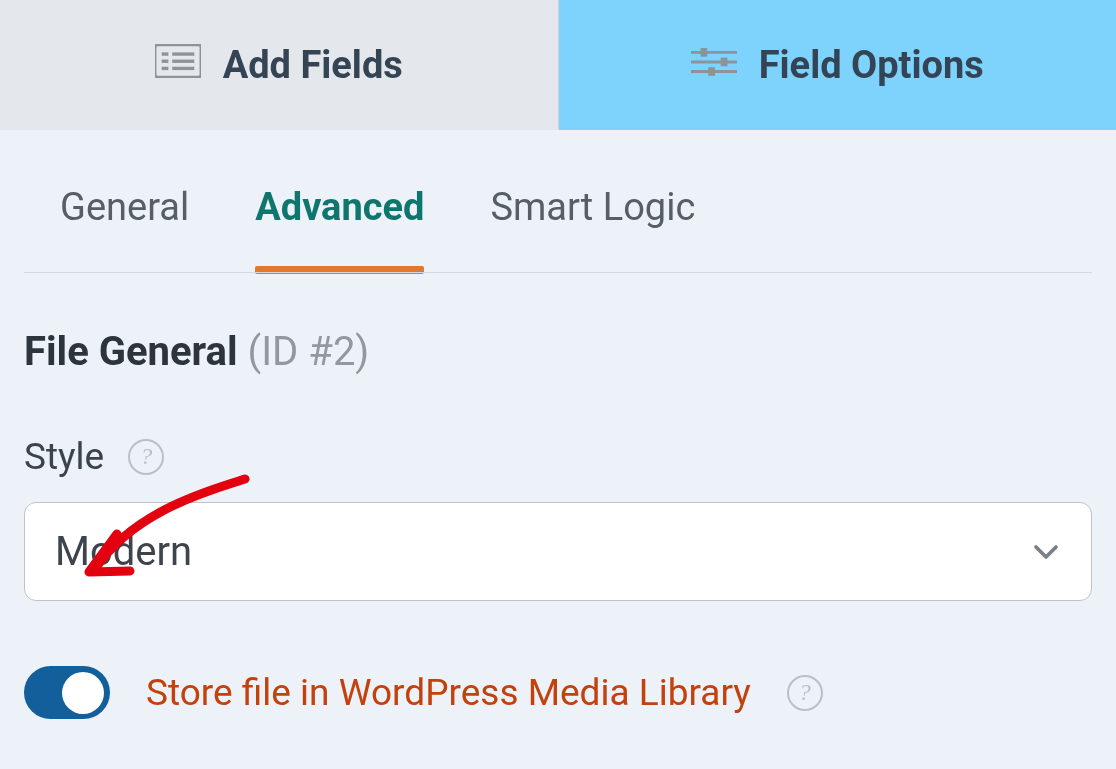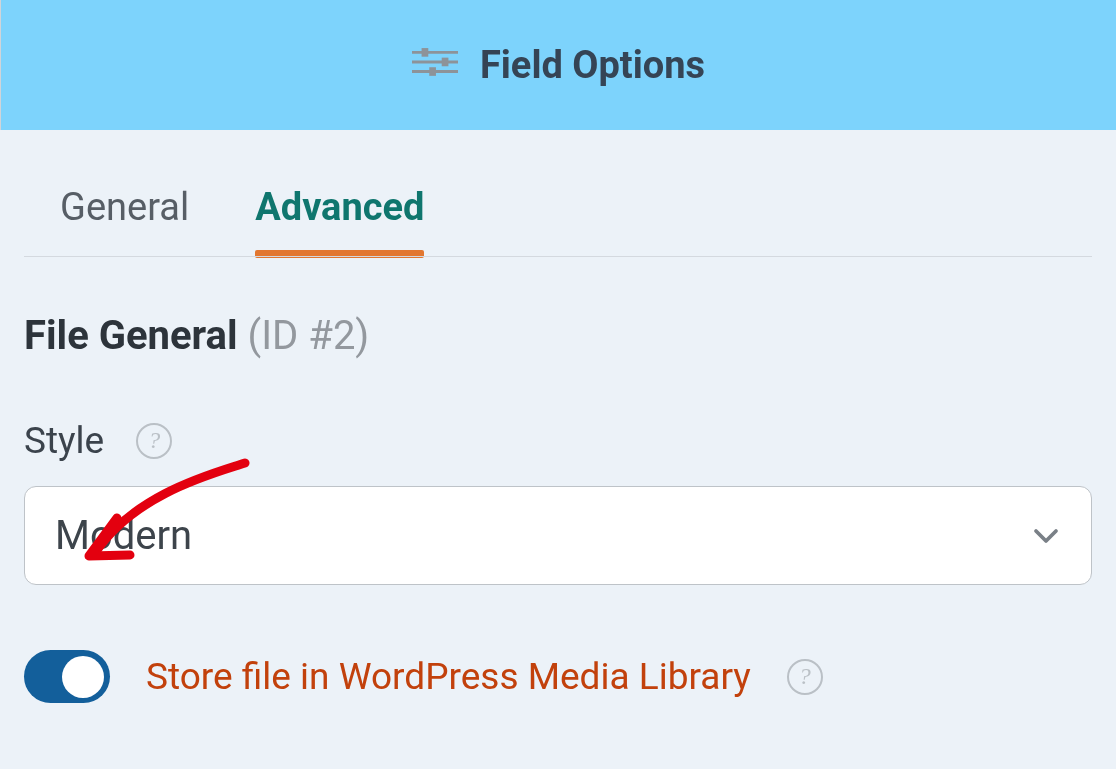--- a/index.html
+++ b/index.html
@@ -35,39 +35,39 @@
     .sub-tabs::after{
       content:"";
       position:absolute;
       left:24px; right:24px; bottom:0;
       height:1px;
       background:#d4d9df;
     }
     .sub-tab {
       font-size:38px;
       color:#575e66;
-      padding-bottom:28px;
+      padding-bottom:44px;
       position:relative;
       cursor:pointer;
     }
     .sub-tab.active { color:#0f766e; font-weight:700; }
     .sub-tab.active::after{
       content:"";
       position:absolute;
       left:0; right:0; bottom:-1px;
       height:8px;
       background:#e27730;
       border-radius:2px;
     }
 
     .panel { padding: 55px 24px 40px 24px; }
     .field-title { font-size:40px; font-weight:700; color:#2d343b; margin-bottom:60px; }
     .field-title .fid { font-weight:400; color:#93989e; }
 
-    .form-label-row { display:flex; align-items:center; gap:32px; margin-bottom:24px; }
+    .form-label-row { display:flex; align-items:center; gap:24px; margin-bottom:24px; }
     .form-label { font-size:37px; color:#3b434c; }
     .help-icon {
       width:36px; height:36px;
       border:2.5px solid #bac0c6;
       border-radius:50%;
       color:#bac0c6;
       display:flex; align-items:center; justify-content:center;
       font-size:24px;
       cursor:pointer;
       font-family: Georgia, serif;
@@ -113,39 +113,54 @@
       position:absolute;
       left:75px;
       bottom:165px;
       pointer-events:none;
     }
   </style>
 </head>
 <body>
 
 <div class="top-tabs">
+  <div class="top-tab">
+    <span>
+      <svg viewBox="0 0 48 34">
+          <rect x="0" y="0" width="48" height="34" rx="3" fill="none" stroke="#8d9399" stroke-width="3"></rect>
+          <rect x="7" y="8" width="7" height="3.5" fill="#8d9399"></rect>
+          <rect x="18" y="8" width="23" height="3.5" fill="#8d9399"></rect>
+          <rect x="7" y="15.5" width="7" height="3.5" fill="#8d9399"></rect>
+          <rect x="18" y="15.5" width="23" height="3.5" fill="#8d9399"></rect>
+          <rect x="7" y="23" width="7" height="3.5" fill="#8d9399"></rect>
+          <rect x="18" y="23" width="23" height="3.5" fill="#8d9399"></rect>
+        </svg>
+    </span>
+    <span>Add Fields</span>
+  </div>
   <div class="divider"></div>
   <div class="top-tab active">
     <span>
       <svg viewBox="0 0 48 34">
         <line x1="0" y1="8" x2="48" y2="8" stroke="#8d9399" stroke-width="3"></line>
         <rect x="10" y="3.5" width="7" height="9" fill="#8d9399"></rect>
         <line x1="0" y1="18" x2="48" y2="18" stroke="#8d9399" stroke-width="3"></line>
         <rect x="31" y="13.5" width="7" height="9" fill="#8d9399"></rect>
         <line x1="0" y1="28" x2="48" y2="28" stroke="#8d9399" stroke-width="3"></line>
         <rect x="18" y="23.5" width="7" height="9" fill="#8d9399"></rect>
       </svg>
     </span>
     <span>Field Options</span>
   </div>
 </div>
 
 <div class="sub-tabs">
   <div class="sub-tab">General</div>
   <div class="sub-tab active">Advanced</div>
+  <div class="sub-tab">Smart Logic</div>
 </div>
 
 <div class="panel" style="position:relative;">
   <div class="field-title">
     <span>File General</span>
     <span class="fid">(ID #2)</span>
   </div>
 
   <div class="form-label-row">
     <span class="form-label">Style</span>

